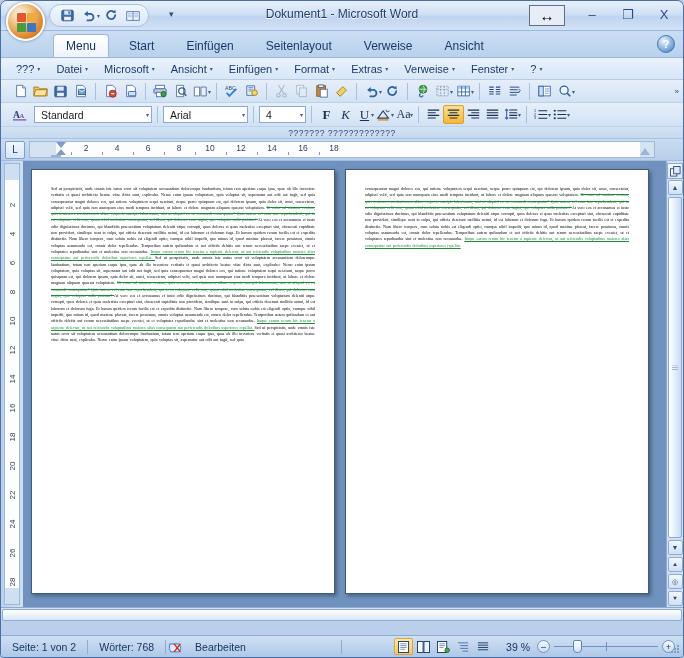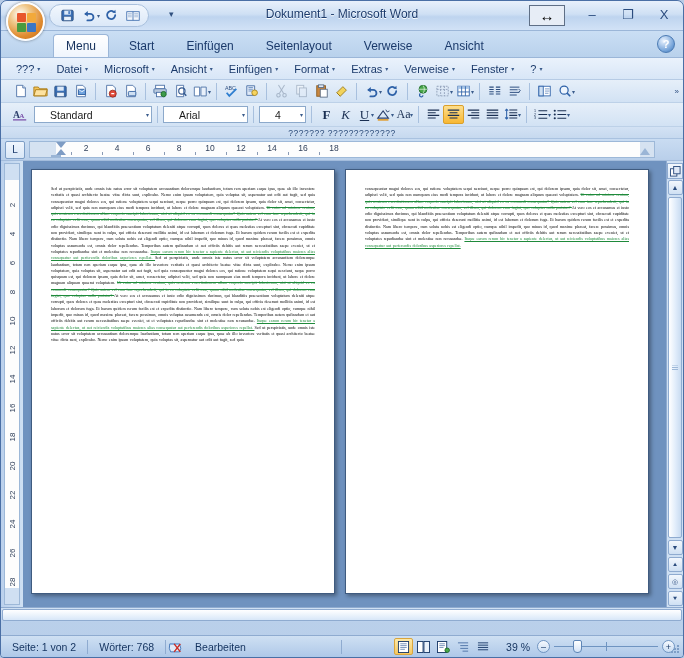--- a/index.html
+++ b/index.html
@@ -147,21 +147,21 @@
   
   .fmtbar{
     height:24px;
     background: linear-gradient(#e6eff9, #d2e2f4);
     display:flex; align-items:center; padding-left:10px;
     border-bottom:1px solid #bdd1e8;
   }
   .combo{
     height:17px; background:#fff; border:1px solid #8ca9cb;
     display:flex;align-items:center; justify-content:space-between;
-    padding:0 2px 0 15px; font-size:10.5px; color:#1a1a1a; cursor:pointer;
+    padding:0 2px 0 6px; font-size:10.5px; color:#1a1a1a; cursor:pointer;
   }
   .combo .cv{ overflow:hidden; white-space:nowrap; }
   .combo .ca{ font-size:6px; color:#3b5c8c; padding-left:3px;}
   .fbtn{
     min-width:19px;height:19px;padding:0 2px;
     display:flex;align-items:center;justify-content:center;
     cursor:pointer;border-radius:2px; font-size:12px; color:#1a2f52;
   }
   .fbtn.on{ background: linear-gradient(#fddf8e,#f7b733); border:1px solid #dba02a; }
 

